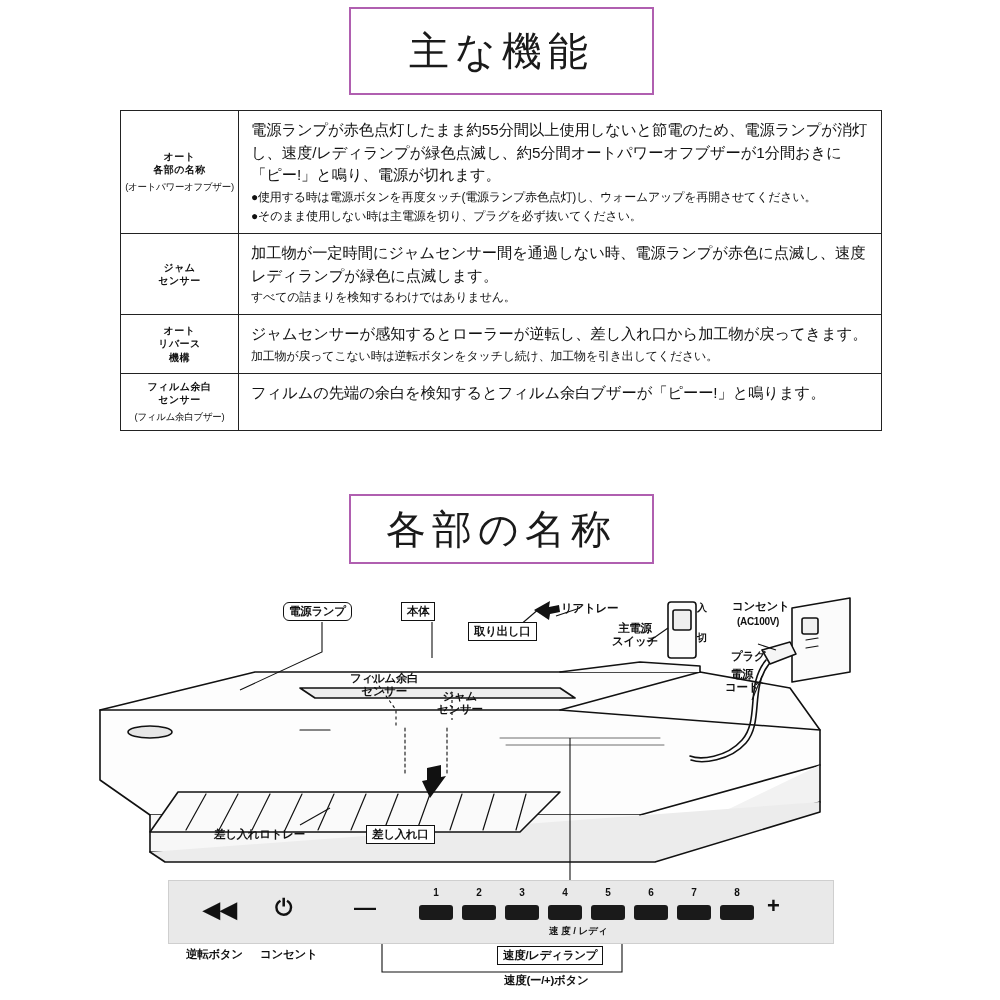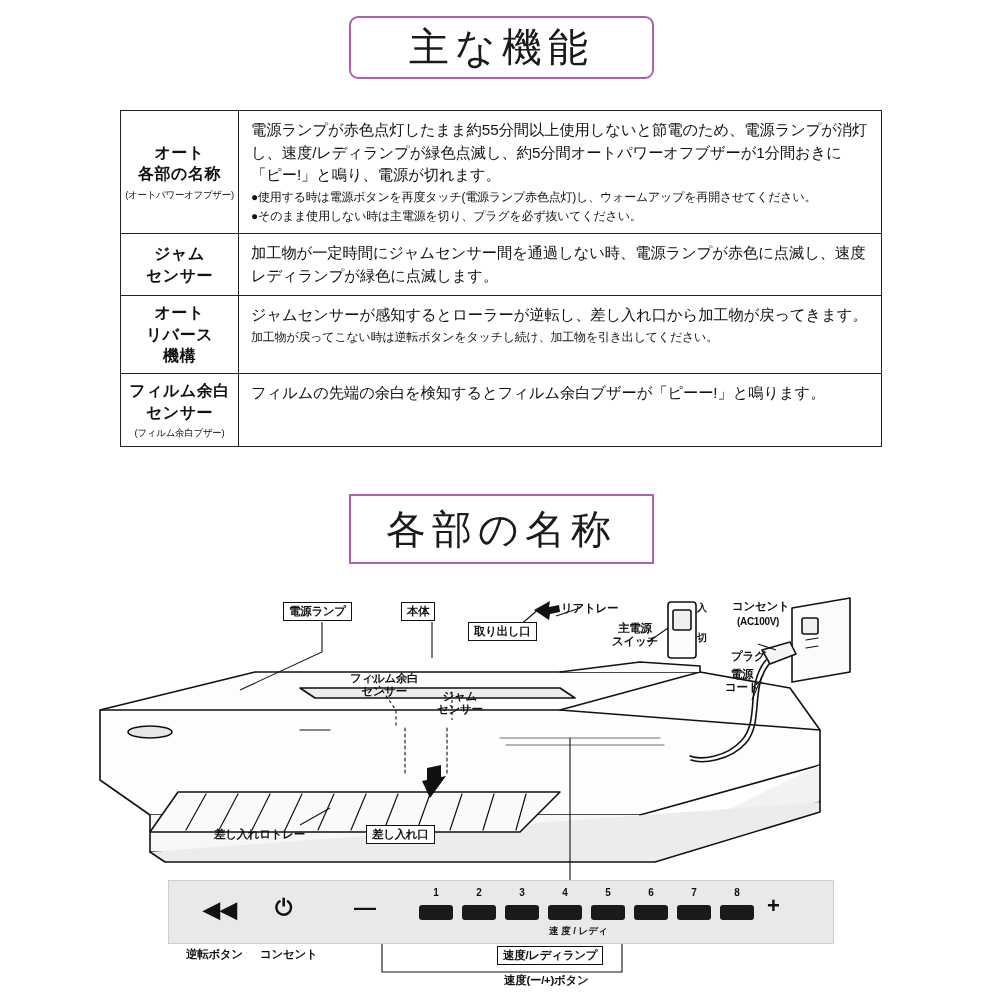--- a/index.html
+++ b/index.html
@@ -25,21 +25,21 @@
     align-items: center;
     justify-content: center;
     background: #fff;
   }
   .heading-box .heading-text {
     font-size: 40px;
     letter-spacing: 6px;
     color: #1a1a1a;
     font-weight: 400;
   }
-  #heading-features { left: 349px; top: 16px; width: 305px; height: 63px; border-radius: 9px; }
+  #heading-features { left: 349px; top: 7px; width: 305px; height: 88px; }
   #heading-parts    { left: 349px; top: 494px; width: 305px; height: 70px; }
 
   
   .table-wrap {
     position: absolute;
     left: 120px;
     top: 110px;
     width: 762px;
     border: 1.5px solid #222;
     box-sizing: border-box;
@@ -56,21 +56,21 @@
     border-right: 1.5px solid #222;
     display: flex;
     flex-direction: column;
     align-items: center;
     justify-content: center;
     text-align: center;
     padding: 6px 2px;
     box-sizing: border-box;
   }
   .tcell-label .lab {
-    font-size: 16px;
+    font-size: 10px;
     font-weight: bold;
     line-height: 1.35;
     letter-spacing: 0.5px;
   }
   .tcell-label .sub {
     font-size: 9.5px;
     margin-top: 4px;
     letter-spacing: -0.3px;
     white-space: nowrap;
   }
@@ -181,20 +181,21 @@
 
   <div class="trow">
     <div class="tcell-label">
       <div class="lab">
         <span>ジャム</span><br>
         <span>センサー</span>
       </div>
     </div>
     <div class="tcell-body">
       <div class="body-main">加工物が一定時間にジャムセンサー間を通過しない時、電源ランプが赤色に点滅し、速度レディランプが緑色に点滅します。</div>
+      <div class="body-note">すべての詰まりを検知するわけではありません。</div>
     </div>
   </div>
 
   <div class="trow">
     <div class="tcell-label">
       <div class="lab">
         <span>オート</span><br>
         <span>リバース</span><br>
         <span>機構</span>
       </div>
@@ -302,21 +303,21 @@
       <path d="M292,352 L292,334"></path>
       <path d="M436,352 L436,336 L712,336 L712,352"></path>
     </g>
 
     <g fill="#111">
       <path d="M534,30 l16,-9 l-1,6 l10,-2 l1,7 l-10,2 l-1,6 z"></path>
       <path d="M430,218 l16,-22 l-5,1 l0,-12 l-14,3 l0,12 l-5,1 z"></path>
     </g>
   </svg>
 
-  <div class="lbl boxed" style="left:283px; top:22px;">電源ランプ</div>
+  <div class="lbl boxed" style="left:283px; top:22px;border-radius:6px;">電源ランプ</div>
   <div class="lbl boxed" style="left:401px; top:22px;">本体</div>
   <div class="lbl boxed" style="left:468px; top:42px;">取り出し口</div>
   <div class="lbl plain" style="left:561px; top:22px;">リアトレー</div>
 
   <div class="lbl plain" style="left:612px; top:42px;">
     <span>主電源</span><br>
     <span>スイッチ</span>
   </div>
   <div class="lbl small" style="left:697px; top:22px;">入</div>
   <div class="lbl small" style="left:697px; top:52px;">切</div>

